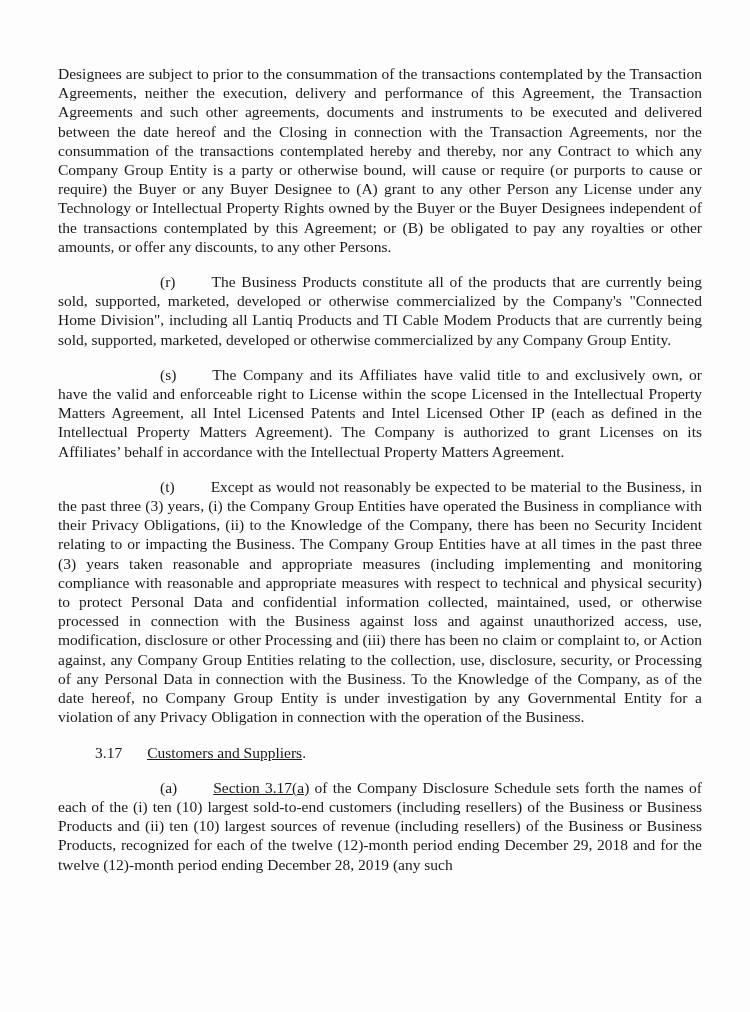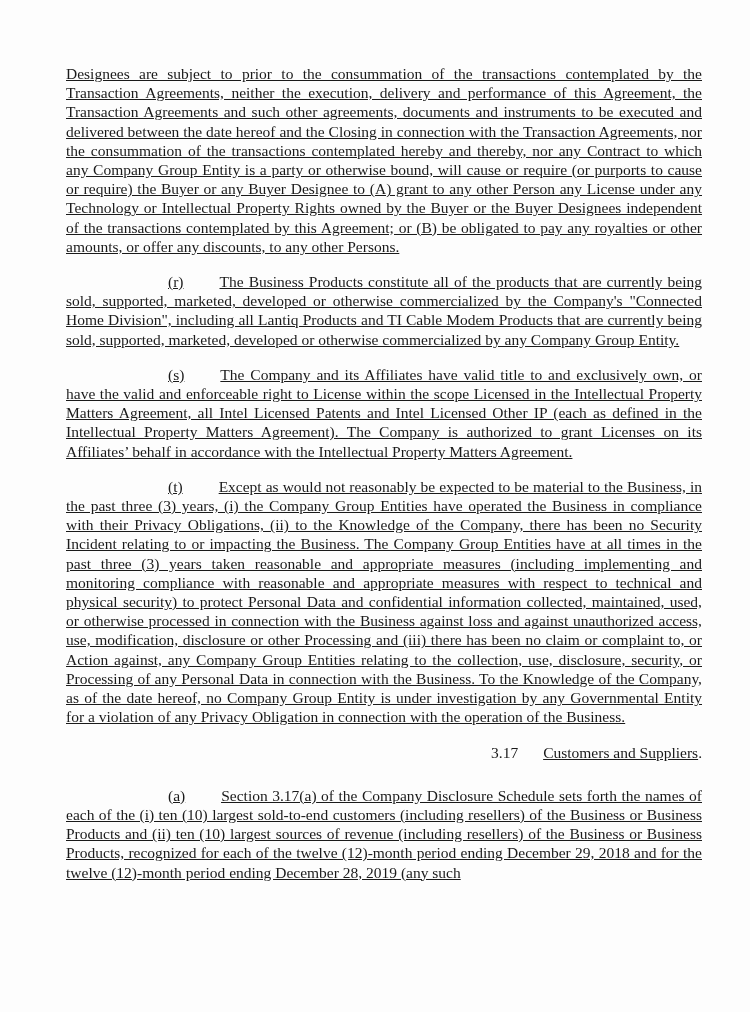--- a/index.html
+++ b/index.html
@@ -10,27 +10,26 @@
     box-sizing: border-box;
     background: #fdfdfd;
     padding: 64px 48px 0 50px;
     font-family: "Liberation Serif", "DejaVu Serif", serif;
     font-size: 15.5px;
     line-height: 19.2px;
     color: #1a1a1a;
     overflow: hidden;
   }
   p.para {
-    margin: 0 0 16px 16px;
+    margin: 0 0 16px 8px;
     text-align: justify;
-    text-decoration: underline;
   }
   p.heading {
-    margin: 0 0 24px 0;
-    text-align: right;
+    margin: 0 0 16px 0;
+    text-align: left;
   }
   .indent  { display: inline-block; width: 102px; }
   .tab     { display: inline-block; width: 36px; }
   .h-indent{ display: inline-block; width: 45px; }
   .h-tab   { display: inline-block; width: 25px; }
   .u { text-decoration: underline; }
   .page-number {
     position: absolute;
     bottom: 22px;
     left: 0;

